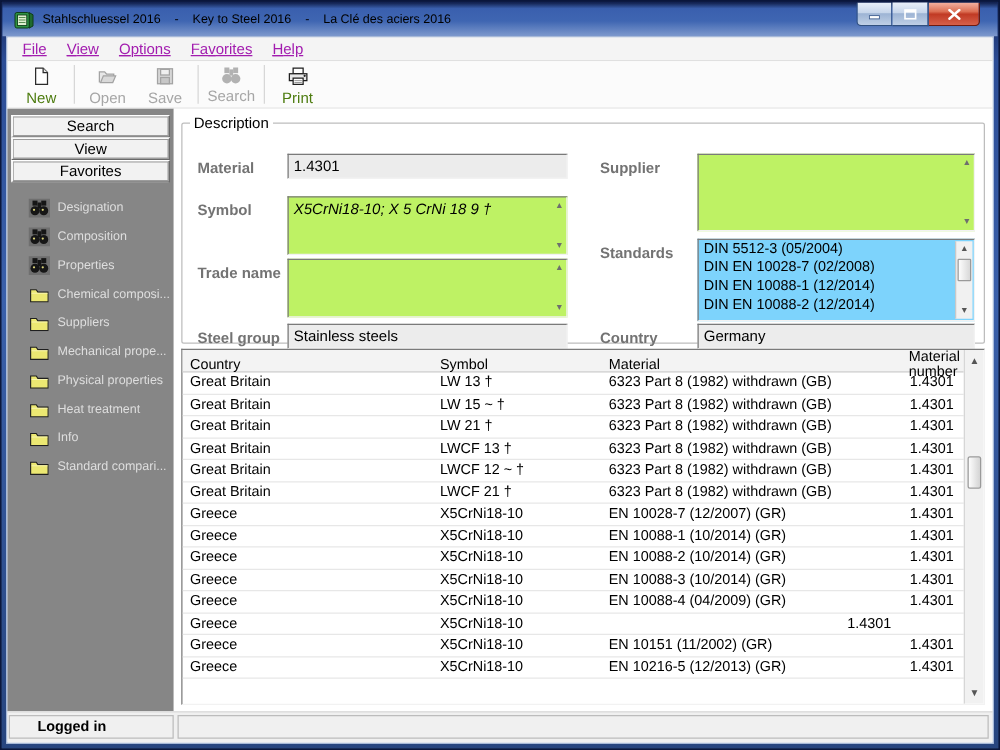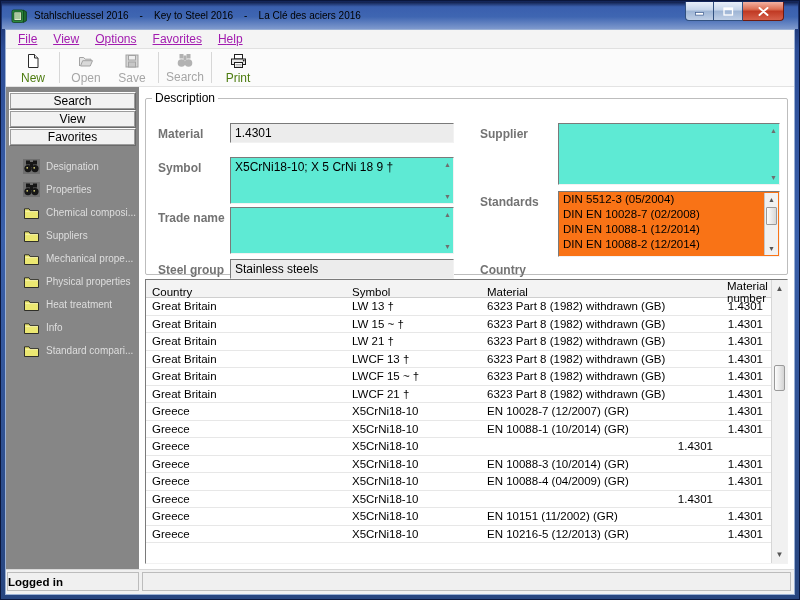--- a/index.html
+++ b/index.html
@@ -64,25 +64,25 @@
   .content { flex:1; background:#fff; display:flex; flex-direction:column; min-width:0; }
 
   
   fieldset.desc { position:relative; height:184px; margin:4px 6px 2px 6px;
     border:1px solid #bdbdbd; border-radius:2px; flex:none; }
   fieldset.desc legend { font-size:12px; color:#000; margin-left:6px; padding:0 3px; }
   .fld-label { position:absolute; font-size:12px; color:#737373;font-weight:bold; }
   .fld { position:absolute; background:#ececec; border:1px solid;
     border-color:#7a7a7a #f2f2f2 #f2f2f2 #7a7a7a; font-size:12px; color:#000;
     padding:1px 4px; line-height:16px; overflow:hidden; white-space:nowrap; }
-  .fld.multi { background:#5eead4; }
+  .fld.multi { background:#bef264;font-style:italic; }
   .mini-arrow { position:absolute; right:2px; font-size:7px; color:#6e6e6e; line-height:7px; }
   .mini-arrow.up { top:3px; } .mini-arrow.down { bottom:3px; }
 
-  .std-list { position:absolute; background:#f97316; border:1px solid;
+  .std-list { position:absolute; background:#7dd3fc; border:1px solid;
     border-color:#7a7a7a #f2f2f2 #f2f2f2 #7a7a7a; overflow:hidden; }
   .std-item { font-size:11.5px; line-height:15px; padding-left:4px; white-space:nowrap; }
   .vscroll { position:absolute; top:1px; bottom:1px; right:1px; width:14px;
     background:#f1f1f1; border-left:1px solid #c8c8c8; }
   .vs-arrow { position:absolute; left:0; right:0; height:13px; text-align:center;
     font-size:7px; color:#555; line-height:13px; }
   .vs-arrow.up { top:0; } .vs-arrow.down { bottom:0; }
   .vs-thumb { position:absolute; left:1px; right:1px; background:linear-gradient(90deg,#fdfdfd,#d8d8d8);
     border:1px solid #9a9a9a; border-radius:1px; }
 
@@ -103,21 +103,21 @@
   .gs-arrow { position:absolute; left:0; right:0; height:15px; text-align:center;
     font-size:8px; color:#555; line-height:15px; }
   .gs-arrow.up { top:1px; } .gs-arrow.down { bottom:1px; }
   .gs-thumb { position:absolute; left:2px; right:2px; top:30%; height:26px;
     background:linear-gradient(90deg,#fdfdfd,#d4d4d4); border:1px solid #9a9a9a; border-radius:2px; }
 
   
   .statusbar { height:25px; background:#f0f0f0; border-top:1px solid #d9d9d9;
     display:flex; gap:3px; padding:2px 3px 3px 1px; flex:none; }
   .status-panel { border:1px solid #bcbcbc; background:#f0f0f0; display:flex; align-items:center; }
-  .status-panel.first { width:132px; padding-left:0; font-weight:bold; font-size:11.5px; }
+  .status-panel.first { width:132px; padding-left:22px; font-weight:bold; font-size:11.5px; }
   .status-panel.rest { flex:1; }
 </style>
 </head>
 <body>
 
 <div class="window">
 
   <div class="titlebar">
     <span class="app-icon">
       <svg width="17" height="16" viewBox="0 0 17 16">
@@ -245,20 +245,34 @@
                 <svg width="15" height="13" viewBox="0 0 15 13">
                   <rect x="2" y="0.5" width="4" height="4" fill="#161616"></rect>
                   <rect x="9" y="0.5" width="4" height="4" fill="#161616"></rect>
                   <rect x="6" y="2" width="3" height="5" fill="#161616"></rect>
                   <circle cx="4" cy="8.6" r="3.6" fill="#161616"></circle>
                   <circle cx="11" cy="8.6" r="3.6" fill="#161616"></circle>
                   <circle cx="3.2" cy="7.8" r="0.9" fill="#d9d27a"></circle>
                   <circle cx="10.2" cy="7.8" r="0.9" fill="#d9d27a"></circle>
                 </svg>
               </span>
+              <span class="lbl">Composition</span>
+            </div>
+            <div class="side-item">
+              <span class="icon-binoc">
+                <svg width="15" height="13" viewBox="0 0 15 13">
+                  <rect x="2" y="0.5" width="4" height="4" fill="#161616"></rect>
+                  <rect x="9" y="0.5" width="4" height="4" fill="#161616"></rect>
+                  <rect x="6" y="2" width="3" height="5" fill="#161616"></rect>
+                  <circle cx="4" cy="8.6" r="3.6" fill="#161616"></circle>
+                  <circle cx="11" cy="8.6" r="3.6" fill="#161616"></circle>
+                  <circle cx="3.2" cy="7.8" r="0.9" fill="#d9d27a"></circle>
+                  <circle cx="10.2" cy="7.8" r="0.9" fill="#d9d27a"></circle>
+                </svg>
+              </span>
               <span class="lbl">Properties</span>
             </div>
             <div class="side-item">
               <span class="icon-folder">
                 <svg width="15" height="12" viewBox="0 0 15 12">
                   <path d="M0.5 11.5 V1.8 H5 l1.3 1.9 H14.5 V11.5 Z" fill="#ece872" stroke="#1f1f1f" stroke-width="0.9"></path>
                   <path d="M1.3 4.6 H14" stroke="#f8f5ae" stroke-width="0.9"></path>
                 </svg>
               </span>
               <span class="lbl">Chemical composi...</span>
@@ -361,20 +375,21 @@
                 <div class="std-item">DIN EN 10088-2 (12/2014)</div>
               </div>
             <div class="vscroll">
               <span class="vs-arrow up">▲</span>
               <span class="vs-arrow down">▼</span>
               <div class="vs-thumb" style="top:14px; height:18px;"></div>
             </div>
           </div>
 
           <span class="fld-label" style="left:334px; top:158px;">Country</span>
+          <div class="fld" style="left:412px; top:154px; width:222px; height:20px;">Germany</div>
         </fieldset>
 
         <div class="grid">
           <div class="grid-inner">
             <div class="thead">
               <span class="th">Country</span>
               <span class="th">Symbol</span>
               <span class="th">Material</span>
               <span class="th num">Material number</span>
             </div>
@@ -398,21 +413,21 @@
                   <span class="td num">1.4301</span>
                 </div>
                 <div class="trow">
                   <span class="td">Great Britain</span>
                   <span class="td">LWCF 13 †</span>
                   <span class="td">6323 Part 8 (1982) withdrawn (GB)</span>
                   <span class="td num">1.4301</span>
                 </div>
                 <div class="trow">
                   <span class="td">Great Britain</span>
-                  <span class="td">LWCF 15 ~ †</span>
+                  <span class="td">LWCF 12 ~ †</span>
                   <span class="td">6323 Part 8 (1982) withdrawn (GB)</span>
                   <span class="td num">1.4301</span>
                 </div>
                 <div class="trow">
                   <span class="td">Great Britain</span>
                   <span class="td">LWCF 21 †</span>
                   <span class="td">6323 Part 8 (1982) withdrawn (GB)</span>
                   <span class="td num">1.4301</span>
                 </div>
                 <div class="trow">
@@ -423,20 +438,21 @@
                 </div>
                 <div class="trow">
                   <span class="td">Greece</span>
                   <span class="td">X5CrNi18-10</span>
                   <span class="td">EN 10088-1 (10/2014) (GR)</span>
                   <span class="td num">1.4301</span>
                 </div>
                 <div class="trow">
                   <span class="td">Greece</span>
                   <span class="td">X5CrNi18-10</span>
+                  <span class="td">EN 10088-2 (10/2014) (GR)</span>
                   <span class="td num">1.4301</span>
                 </div>
                 <div class="trow">
                   <span class="td">Greece</span>
                   <span class="td">X5CrNi18-10</span>
                   <span class="td">EN 10088-3 (10/2014) (GR)</span>
                   <span class="td num">1.4301</span>
                 </div>
                 <div class="trow">
                   <span class="td">Greece</span>

